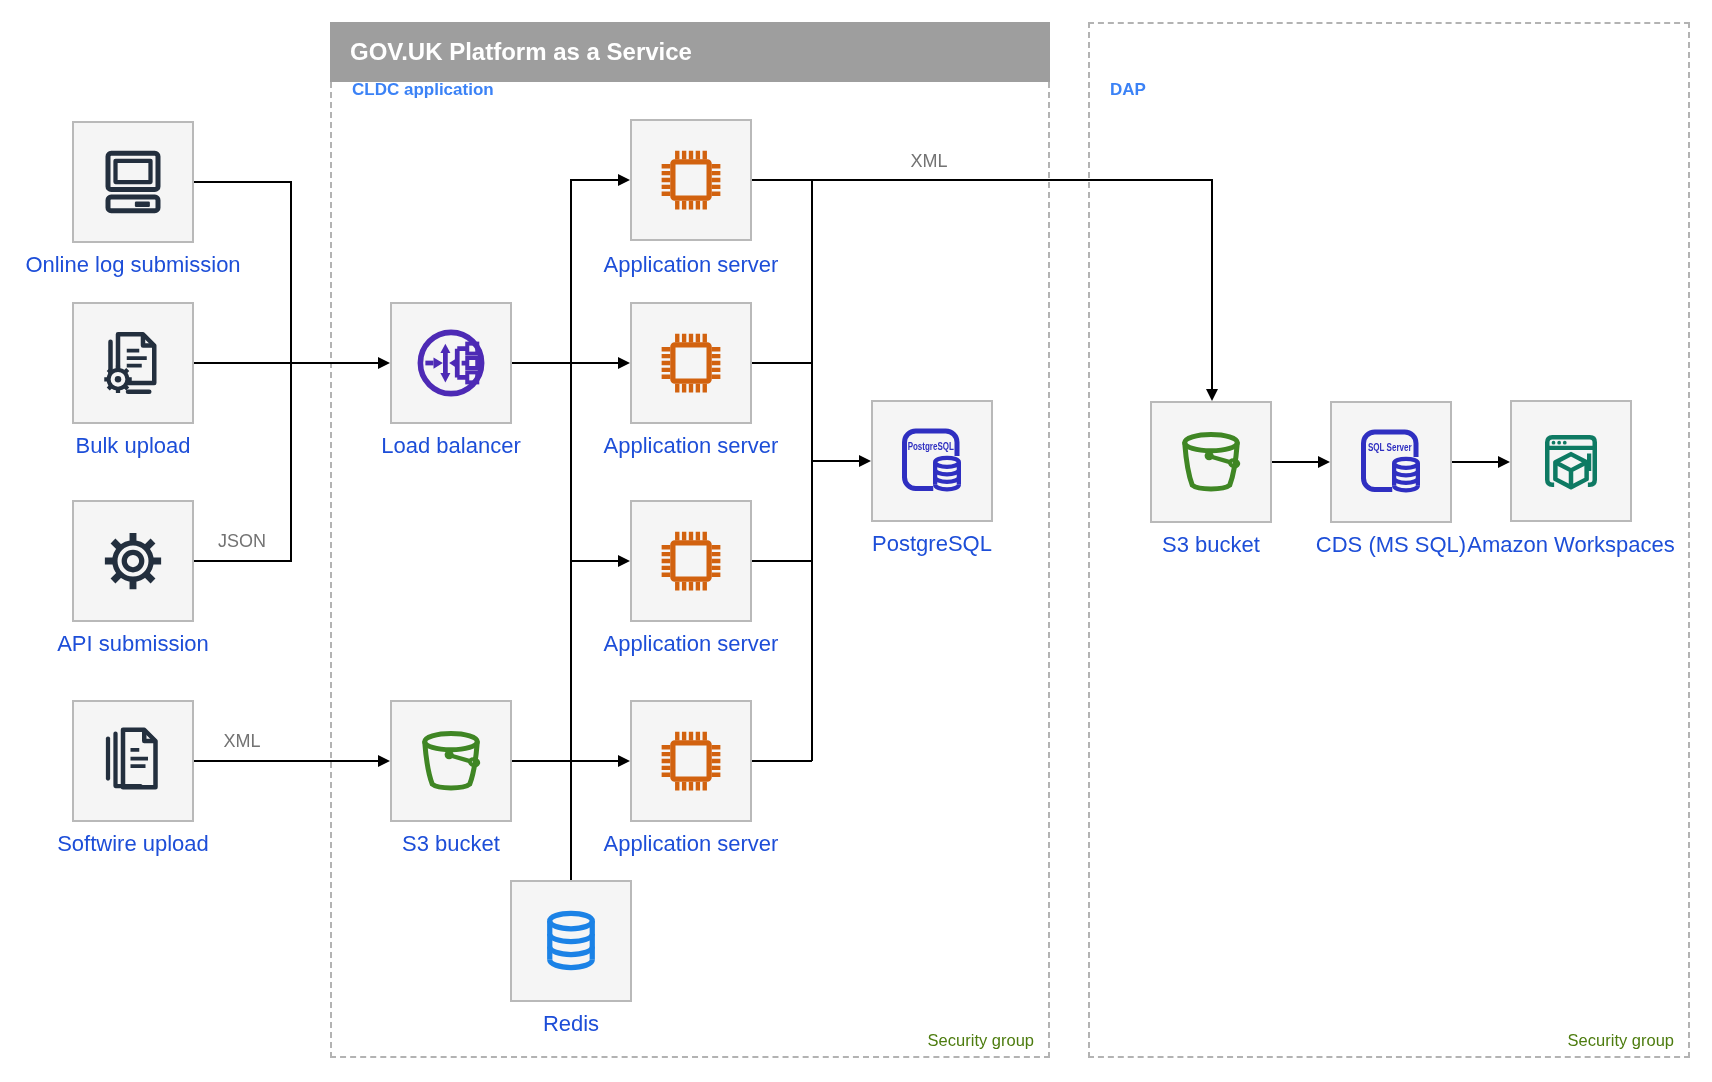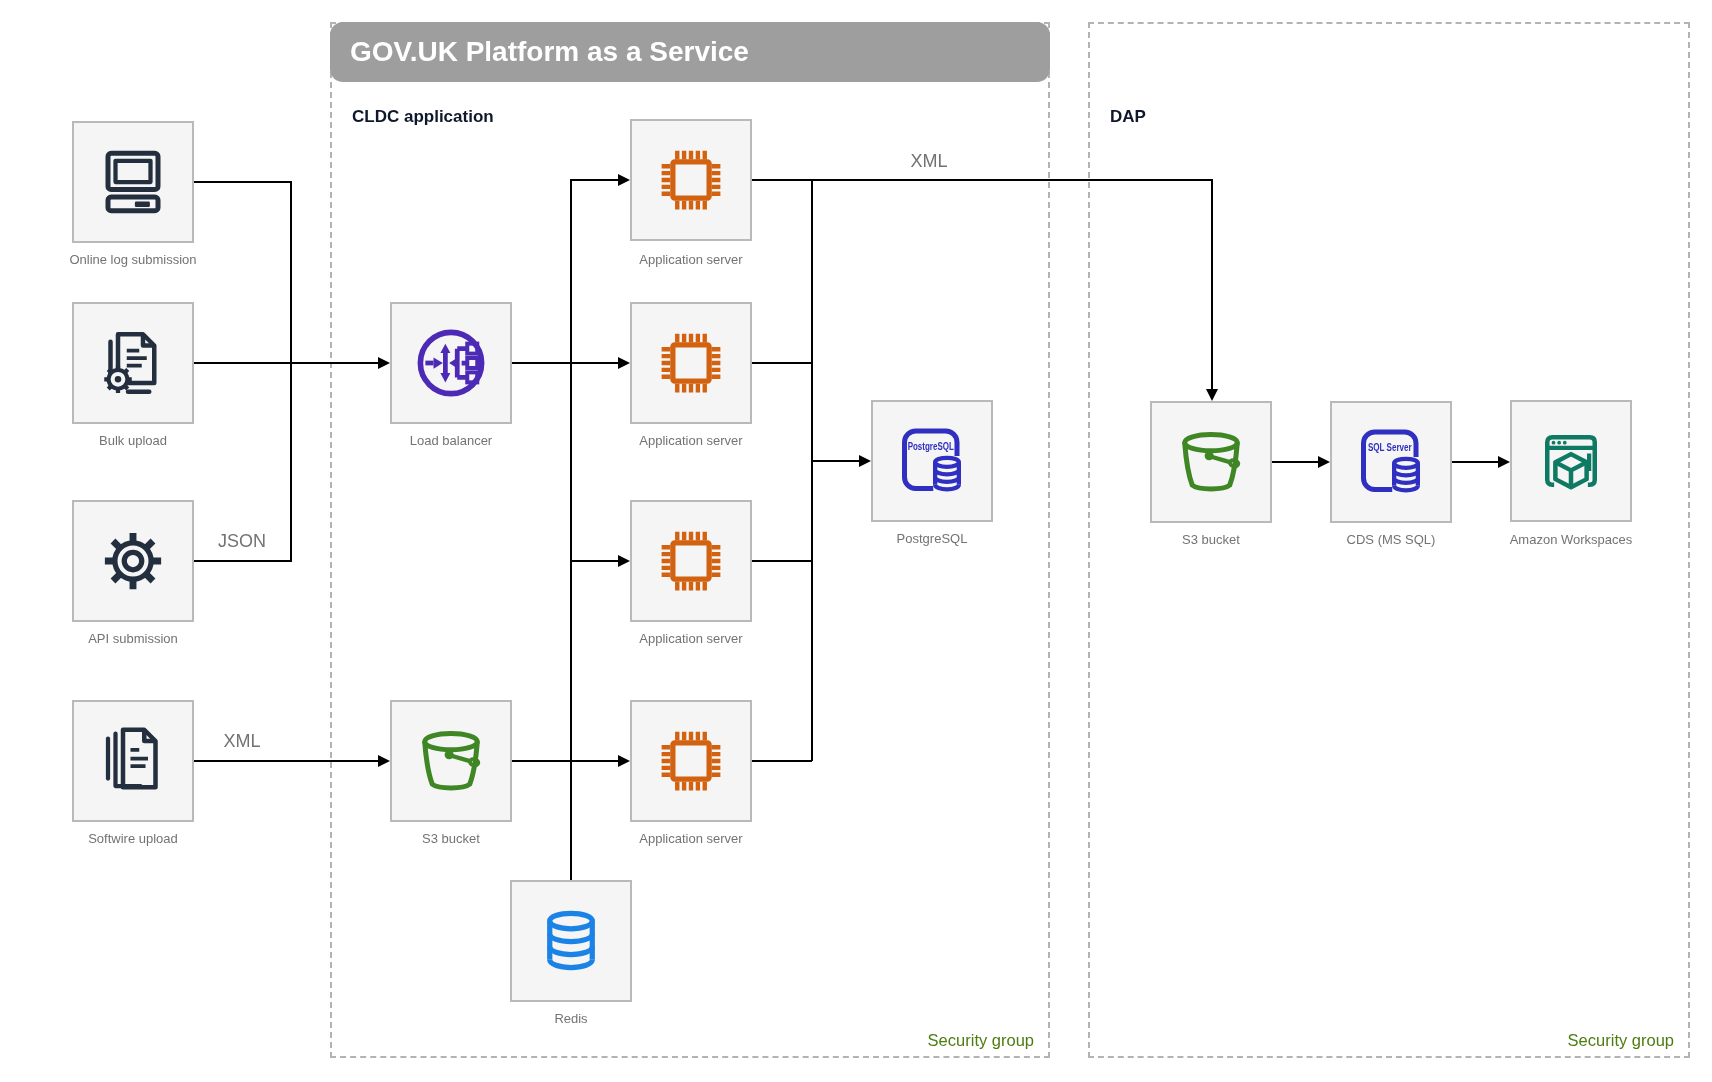--- a/index.html
+++ b/index.html
@@ -1,28 +1,28 @@
 <!DOCTYPE html>
 <html><head>
 <meta charset="utf-8">
 <style>
   html,body{margin:0;padding:0;background:#ffffff;}
   .canvas{position:relative;width:1712px;height:1082px;background:#ffffff;
           font-family:"Liberation Sans","DejaVu Sans",sans-serif;overflow:hidden;}
   .edges{position:absolute;left:0;top:0;z-index:1;}
   .zone{position:absolute;border:2px dashed #b3b3b3;box-sizing:border-box;z-index:0;background:#fff;}
   .zone-header{position:absolute;left:-2px;top:-2px;right:-2px;height:60px;background:#9e9e9e;
-               color:#ffffff;font-weight:700;font-size:28px;line-height:60px;padding-left:20px;border-radius:13px;}
-  .zone-sublabel{position:absolute;left:20px;top:83px;font-weight:700;font-size:17px;color:#0f172a;}
+               color:#ffffff;font-weight:700;font-size:24px;line-height:60px;padding-left:20px;}
+  .zone-sublabel{position:absolute;left:20px;top:56px;font-weight:700;font-size:17px;color:#3b82f6;}
   .zone-footer{position:absolute;right:14px;bottom:6px;font-size:16.5px;color:#4d7c0f;}
   .node{position:absolute;width:122px;height:122px;background:#f5f5f5;border:2px solid #b9b9b9;
         box-sizing:border-box;display:flex;align-items:center;justify-content:center;z-index:2;}
   .node svg{width:80px;height:80px;}
   .node-label{position:absolute;transform:translateX(-50%);white-space:nowrap;
-              font-size:13px;color:#737373;z-index:3;text-align:center;}
+              font-size:22px;color:#1d4ed8;z-index:3;text-align:center;}
   .edge-label{position:absolute;transform:translate(-50%,-50%);font-size:18px;color:#737373;z-index:3;}
   .badge-text{font-family:"Liberation Sans","DejaVu Sans",sans-serif;font-weight:700;}
 </style>
 </head>
 <body>
 
 <div class="canvas">
 
   <div class="zone" style="left:330px;top:22px;width:720px;height:1036px;">
     <div class="zone-header">

